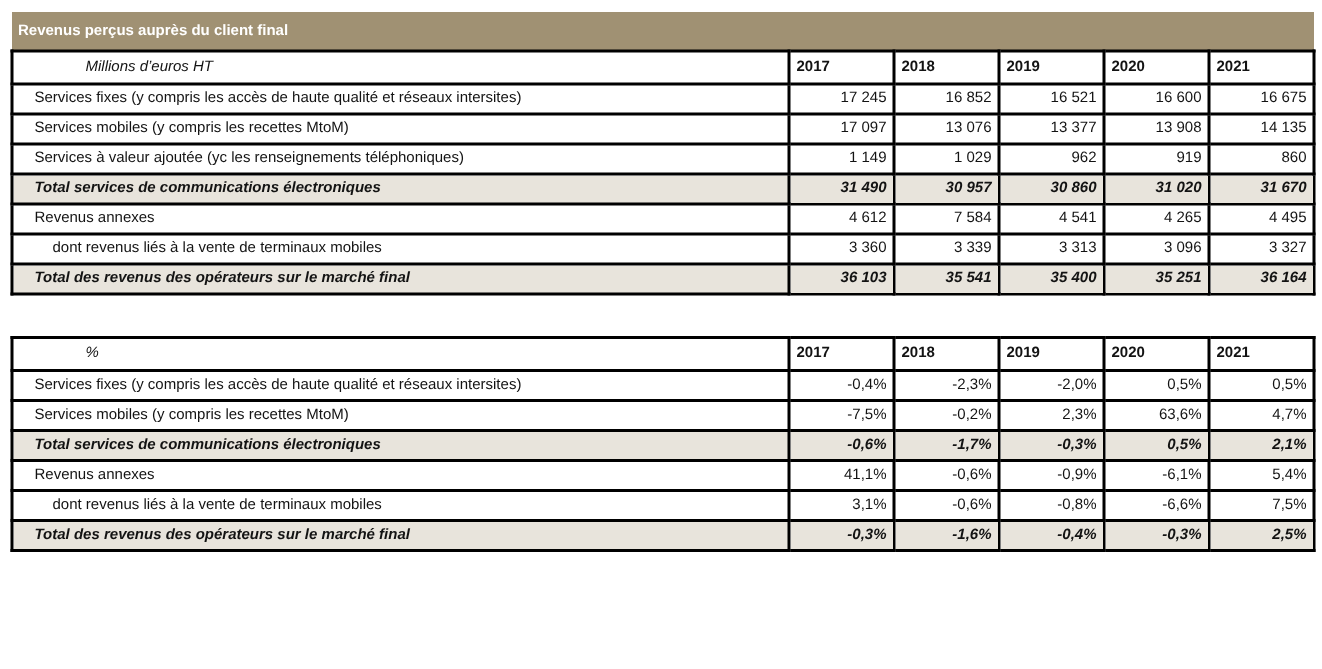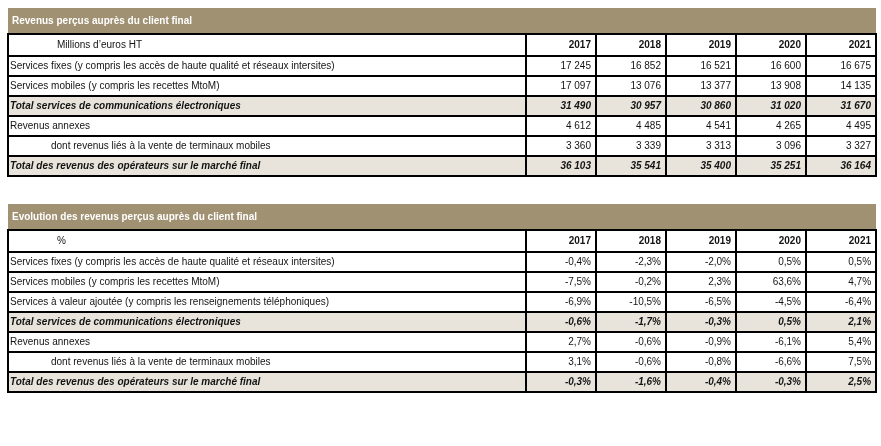--- a/index.html
+++ b/index.html
@@ -21,26 +21,26 @@
   td { border: 2px solid #000000; padding: 0 4px; height: 18px; line-height: 18px; overflow: hidden; white-space: nowrap; }
   tr.title-row td {
     border: none;
     background: var(--header-bg);
     color: var(--header-text);
     font-weight: bold;
     height: 25px; line-height: 25px;
     padding-left: 4px;
   }
   tr.header-row td { height: 20px; line-height: 20px; }
-  td.unit-cell { text-align: left; padding-left: 48px; }
-  td.year-cell { font-weight: bold; text-align: right; }
-  td.label-cell { text-align: left; padding-left: 1px; }
+  td.unit-cell { font-style: italic; text-align: left; padding-left: 48px; }
+  td.year-cell { font-weight: bold; text-align: left; }
+  td.label-cell { text-align: left; padding-left: 14px; }
   td.value-cell { text-align: right; position: relative; }
   tr.total-row td { background: var(--total-bg); font-weight: bold; font-style: italic; }
-  tr.indent-row td.label-cell { padding-left: 42px; }
+  tr.indent-row td.label-cell { padding-left: 26px; }
 </style>
 </head>
 <body>
 
 <div class="sheet">
   <table class="data-table" data-table="table1">
     <colgroup>
       <col style="width:518px">
       <col style="width:70px">
         <col style="width:70px">
@@ -69,32 +69,40 @@
           <td class="value-cell">16 675</td>
         </tr>
         <tr class="data-row">
           <td class="label-cell">Services mobiles (y compris les recettes MtoM)</td>
           <td class="value-cell">17 097</td>
           <td class="value-cell">13 076</td>
           <td class="value-cell">13 377</td>
           <td class="value-cell">13 908</td>
           <td class="value-cell">14 135</td>
         </tr>
+        <tr class="data-row">
+          <td class="label-cell">Services à valeur ajoutée (yc les renseignements téléphoniques)</td>
+          <td class="value-cell">1 149</td>
+          <td class="value-cell">1 029</td>
+          <td class="value-cell">962</td>
+          <td class="value-cell">919</td>
+          <td class="value-cell">860</td>
+        </tr>
         <tr class="total-row">
           <td class="label-cell">Total services de communications électroniques</td>
           <td class="value-cell">31 490</td>
           <td class="value-cell">30 957</td>
           <td class="value-cell">30 860</td>
           <td class="value-cell">31 020</td>
           <td class="value-cell">31 670</td>
         </tr>
         <tr class="data-row">
           <td class="label-cell">Revenus annexes</td>
           <td class="value-cell">4 612</td>
-          <td class="value-cell">4 485</td>
+          <td class="value-cell">7 584</td>
           <td class="value-cell">4 541</td>
           <td class="value-cell">4 265</td>
           <td class="value-cell">4 495</td>
         </tr>
         <tr class="indent-row">
           <td class="label-cell">dont revenus liés à la vente de terminaux mobiles</td>
           <td class="value-cell">3 360</td>
           <td class="value-cell">3 339</td>
           <td class="value-cell">3 313</td>
           <td class="value-cell">3 096</td>
@@ -116,23 +124,20 @@
   <table class="data-table" data-table="table2">
     <colgroup>
       <col style="width:518px">
       <col style="width:70px">
         <col style="width:70px">
         <col style="width:70px">
         <col style="width:70px">
         <col style="width:70px">
     </colgroup>
     <tbody>
-        <tr class="title-row">
-          <td class="title-cell" colspan="6">Evolution des revenus perçus auprès du client final</td>
-        </tr>
         <tr class="header-row">
           <td class="unit-cell">%</td>
           <td class="year-cell">2017</td>
           <td class="year-cell">2018</td>
           <td class="year-cell">2019</td>
           <td class="year-cell">2020</td>
           <td class="year-cell">2021</td>
         </tr>
         <tr class="data-row">
           <td class="label-cell">Services fixes (y compris les accès de haute qualité et réseaux intersites)</td>
@@ -143,39 +148,31 @@
           <td class="value-cell">0,5%</td>
         </tr>
         <tr class="data-row">
           <td class="label-cell">Services mobiles (y compris les recettes MtoM)</td>
           <td class="value-cell">-7,5%</td>
           <td class="value-cell">-0,2%</td>
           <td class="value-cell">2,3%</td>
           <td class="value-cell">63,6%</td>
           <td class="value-cell">4,7%</td>
         </tr>
-        <tr class="data-row">
-          <td class="label-cell">Services à valeur ajoutée (y compris les renseignements téléphoniques)</td>
-          <td class="value-cell">-6,9%</td>
-          <td class="value-cell">-10,5%</td>
-          <td class="value-cell">-6,5%</td>
-          <td class="value-cell">-4,5%</td>
-          <td class="value-cell">-6,4%</td>
-        </tr>
         <tr class="total-row">
           <td class="label-cell">Total services de communications électroniques</td>
           <td class="value-cell">-0,6%</td>
           <td class="value-cell">-1,7%</td>
           <td class="value-cell">-0,3%</td>
           <td class="value-cell">0,5%</td>
           <td class="value-cell">2,1%</td>
         </tr>
         <tr class="data-row">
           <td class="label-cell">Revenus annexes</td>
-          <td class="value-cell">2,7%</td>
+          <td class="value-cell">41,1%</td>
           <td class="value-cell">-0,6%</td>
           <td class="value-cell">-0,9%</td>
           <td class="value-cell">-6,1%</td>
           <td class="value-cell">5,4%</td>
         </tr>
         <tr class="indent-row">
           <td class="label-cell">dont revenus liés à la vente de terminaux mobiles</td>
           <td class="value-cell">3,1%</td>
           <td class="value-cell">-0,6%</td>
           <td class="value-cell">-0,8%</td>

